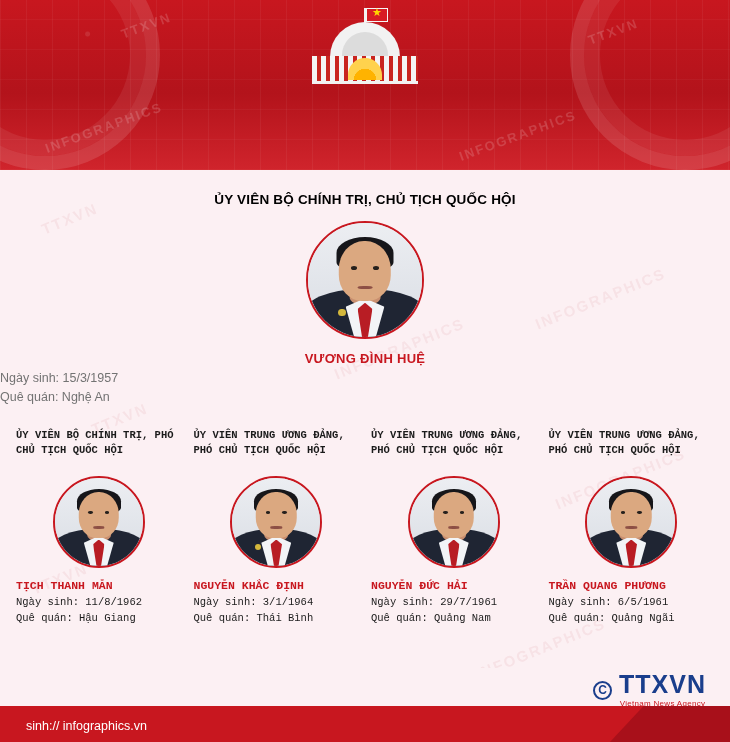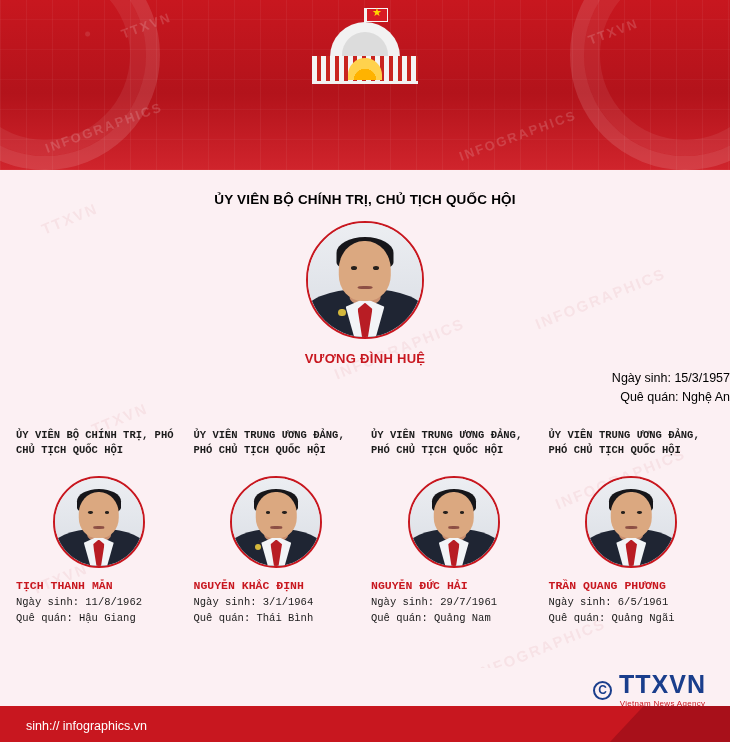--- a/index.html
+++ b/index.html
@@ -195,24 +195,24 @@
   .chair-photo { width: 118px; height: 118px; }
   .chair-name {
     text-align: center;
     margin-top: 12px;
     color: #c8171f;
     font-weight: bold;
     font-size: 13px;
     letter-spacing: 0.3px;
   }
   .chair-line {
-    text-align: right;
+    text-align: left;
     margin-top: 5px;
     font-size: 12.5px;
-    color: #000000;
+    color: #737373;
   }
 
   .deputies {
     position: relative;
     display: flex;
     margin-top: 24px;
     padding: 0 10px;
   }
   .dep {
     flex: 1;

